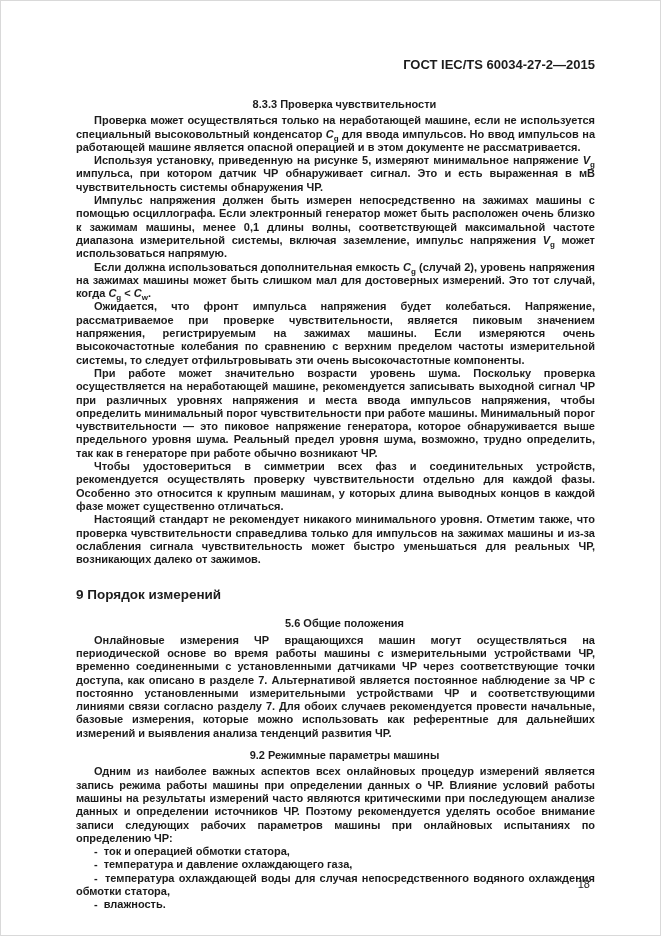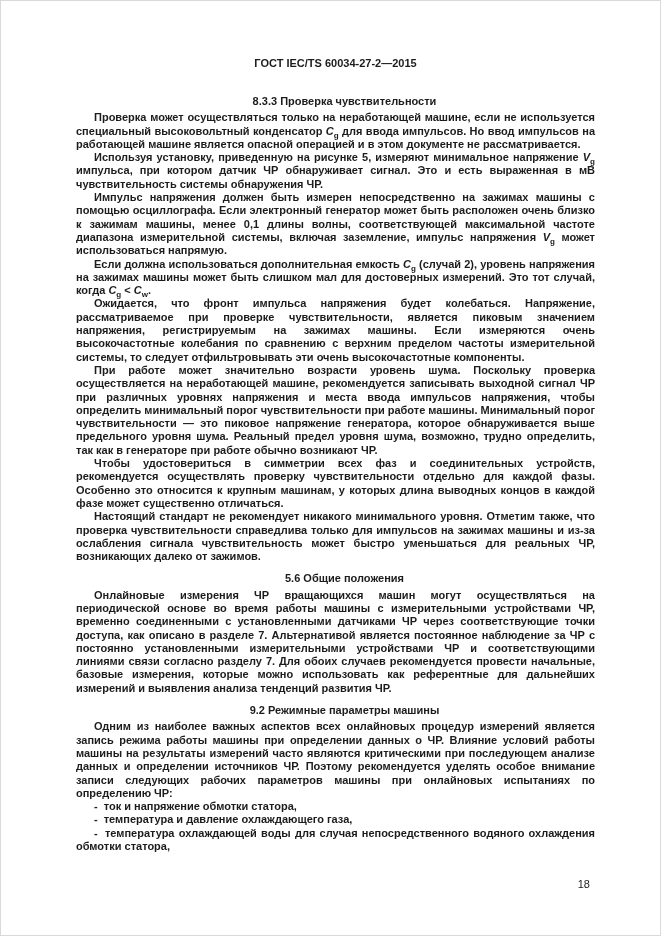--- a/index.html
+++ b/index.html
@@ -14,22 +14,22 @@
     color: #1c1c1c;
     overflow: hidden;
   }
   .content {
     position: absolute;
     left: 75px;
     top: 56px;
     width: 519px;
   }
   .header-line {
-    text-align: center;
-    font-size: 11px;
+    text-align: right;
+    font-size: 13px;
     font-weight: bold;
     margin-bottom: 26px;
     white-space: nowrap;
   }
   p.para {
     margin: 0;
     font-size: 11px;
     line-height: 13.3px;
     text-indent: 18px;
     text-align: justify;
@@ -77,27 +77,29 @@
     <h3 class="h-sub">8.3.3 Проверка чувствительности</h3>
     <p class="para">Проверка может осуществляться только на неработающей машине, если не используется специальный высоковольтный конденсатор <i>C</i><sub>g</sub> для ввода импульсов. Но ввод импульсов на работающей машине является опасной операцией и в этом документе не рассматривается.</p>
     <p class="para">Используя установку, приведенную на рисунке 5, измеряют минимальное напряжение <i>V</i><sub>g</sub> импульса, при котором датчик ЧР обнаруживает сигнал. Это и есть выраженная в мВ чувствительность системы обнаружения ЧР.</p>
     <p class="para">Импульс напряжения должен быть измерен непосредственно на зажимах машины с помощью осциллографа. Если электронный генератор может быть расположен очень близко к зажимам машины, менее 0,1 длины волны, соответствующей максимальной частоте диапазона измерительной системы, включая заземление, импульс напряжения <i>V</i><sub>g</sub> может использоваться напрямую.</p>
     <p class="para">Если должна использоваться дополнительная емкость <i>C</i><sub>g</sub> (случай 2), уровень напряжения на зажимах машины может быть слишком мал для достоверных измерений. Это тот случай, когда <i>C</i><sub>g</sub> &lt; <i>C</i><sub>w</sub>.</p>
     <p class="para">Ожидается, что фронт импульса напряжения будет колебаться. Напряжение, рассматриваемое при проверке чувствительности, является пиковым значением напряжения, регистрируемым на зажимах машины. Если измеряются очень высокочастотные колебания по сравнению с верхним пределом частоты измерительной системы, то следует отфильтровывать эти очень высокочастотные компоненты.</p>
     <p class="para">При работе может значительно возрасти уровень шума. Поскольку проверка осуществляется на неработающей машине, рекомендуется записывать выходной сигнал ЧР при различных уровнях напряжения и места ввода импульсов напряжения, чтобы определить минимальный порог чувствительности при работе машины. Минимальный порог чувствительности — это пиковое напряжение генератора, которое обнаруживается выше предельного уровня шума. Реальный предел уровня шума, возможно, трудно определить, так как в генераторе при работе обычно возникают ЧР.</p>
     <p class="para">Чтобы удостовериться в симметрии всех фаз и соединительных устройств, рекомендуется осуществлять проверку чувствительности отдельно для каждой фазы. Особенно это относится к крупным машинам, у которых длина выводных концов в каждой фазе может существенно отличаться.</p>
     <p class="para">Настоящий стандарт не рекомендует никакого минимального уровня. Отметим также, что проверка чувствительности справедлива только для импульсов на зажимах машины и из-за ослабления сигнала чувствительность может быстро уменьшаться для реальных ЧР, возникающих далеко от зажимов.</p>
 
+    <h2 class="h-main">9 Порядок измерений</h2>
 
     <h3 class="h-sub spaced">5.6 Общие положения</h3>
     <p class="para">Онлайновые измерения ЧР вращающихся машин могут осуществляться на периодической основе во время работы машины с измерительными устройствами ЧР, временно соединенными с установленными датчиками ЧР через соответствующие точки доступа, как описано в разделе 7. Альтернативой является постоянное наблюдение за ЧР с постоянно установленными измерительными устройствами ЧР и соответствующими линиями связи согласно разделу 7. Для обоих случаев рекомендуется провести начальные, базовые измерения, которые можно использовать как референтные для дальнейших измерений и выявления анализа тенденций развития ЧР.</p>
 
     <h3 class="h-sub spaced">9.2 Режимные параметры машины</h3>
     <p class="para">Одним из наиболее важных аспектов всех онлайновых процедур измерений является запись режима работы машины при определении данных о ЧР. Влияние условий работы машины на результаты измерений часто являются критическими при последующем анализе данных и определении источников ЧР. Поэтому рекомендуется уделять особое внимание записи следующих рабочих параметров машины при онлайновых испытаниях по определению ЧР:</p>
 
-    <p class="para list-item"><span class="dash">-</span> <span>ток и напряжение обмотки статора,</span></p>
+    <p class="para list-item"><span class="dash">-</span> <span>ток и операцией обмотки статора,</span></p>
     <p class="para list-item"><span class="dash">-</span> <span>температура и давление охлаждающего газа,</span></p>
     <p class="para list-item"><span class="dash">-</span> <span>температура охлаждающей воды для случая непосредственного водяного охлаждения обмотки статора,</span></p>
+    <p class="para list-item"><span class="dash">-</span> <span>влажность.</span></p>
 
   </div>
 
   <div class="page-number">18</div>
 </div>
 
 </body></html>

